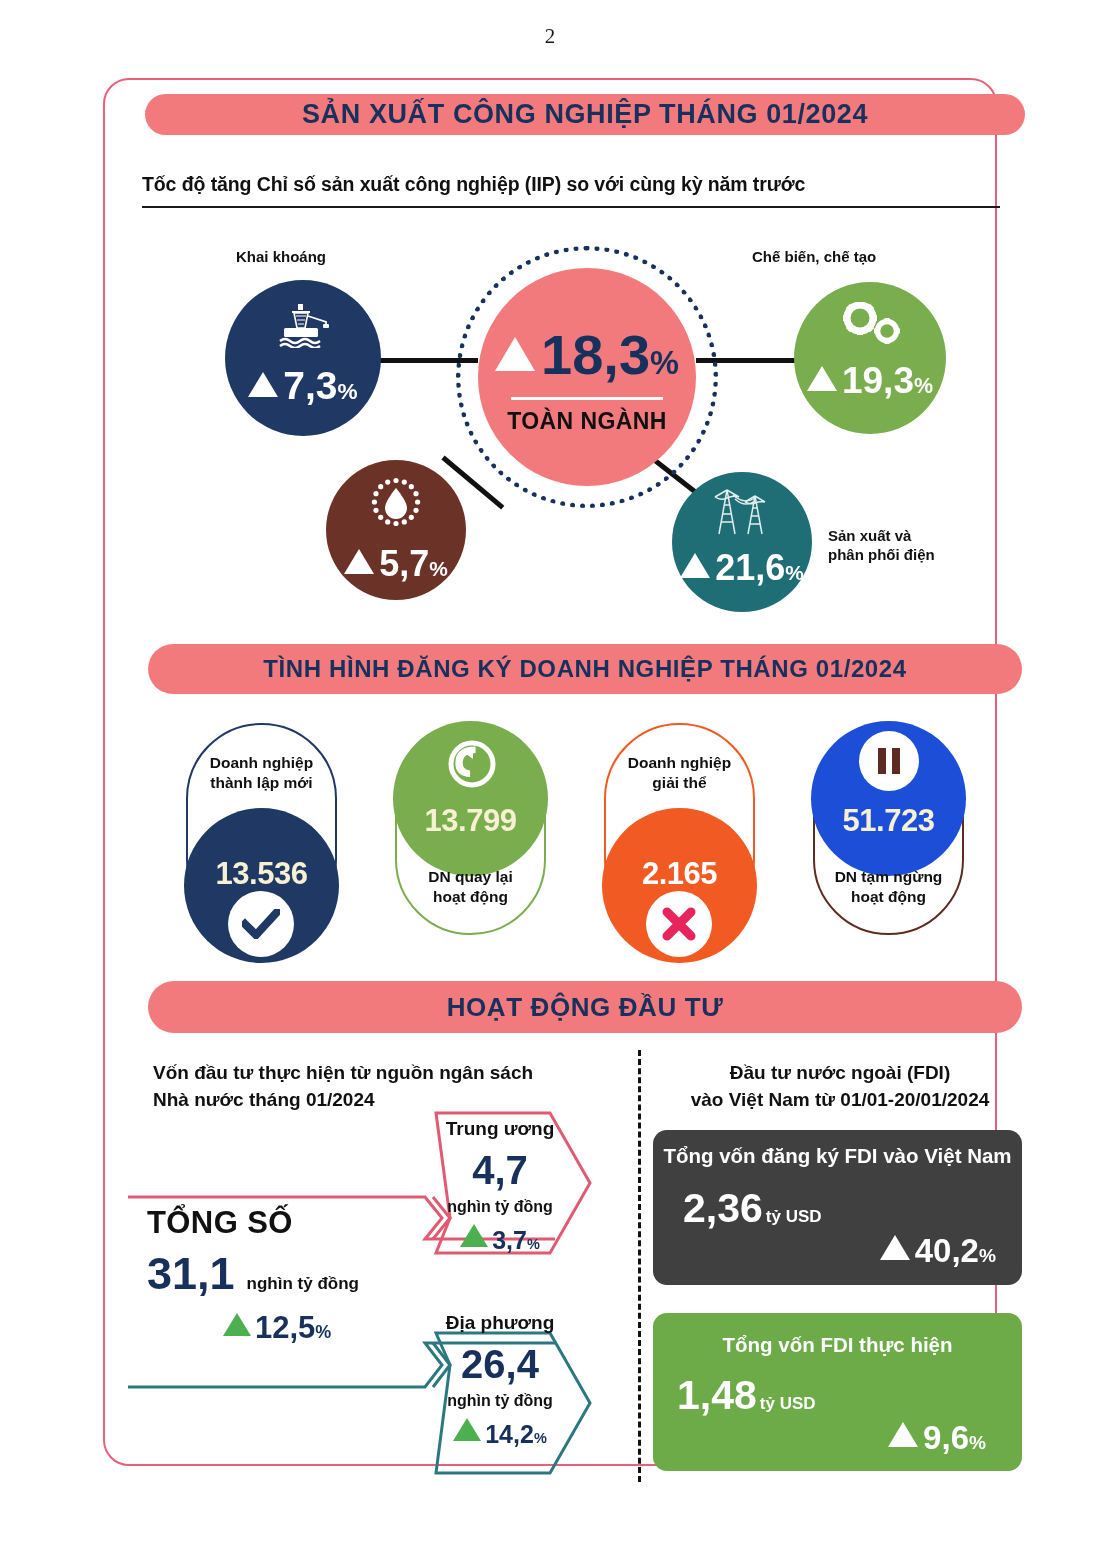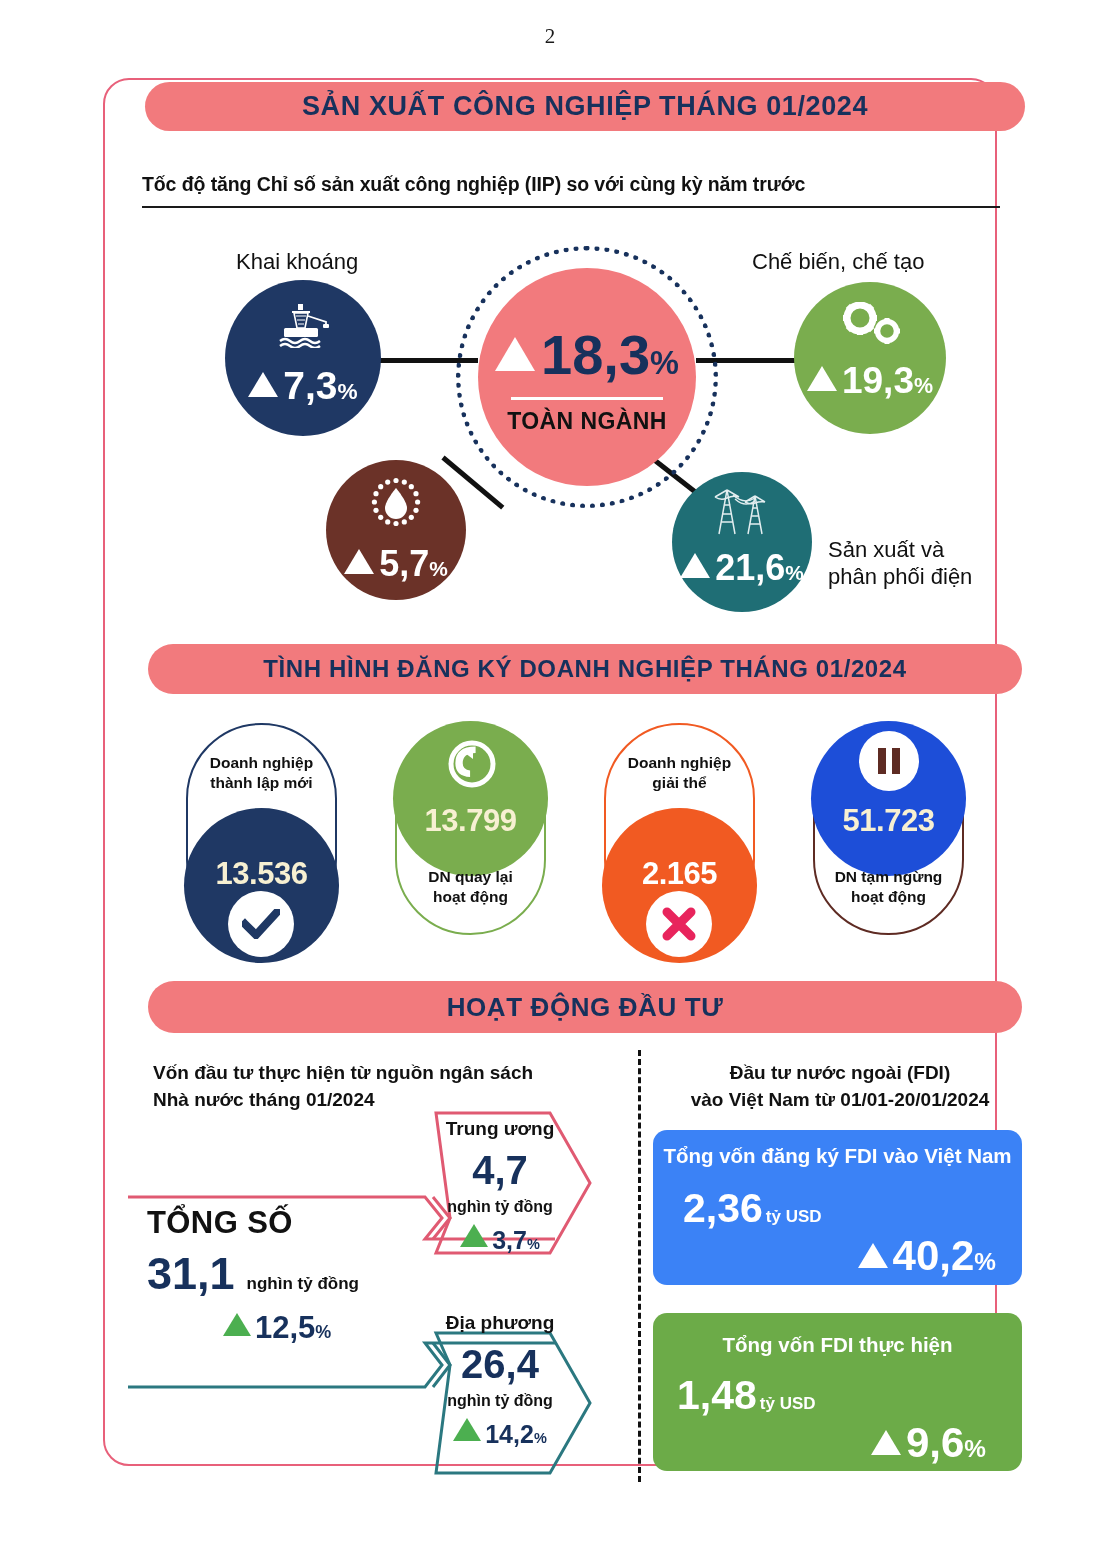--- a/index.html
+++ b/index.html
@@ -29,21 +29,21 @@
   
   .banner {
     position: absolute;
     background: #f27a7d;
     border-radius: 26px;
     display: flex; align-items: center; justify-content: center;
     color: #17315c;
     font-weight: bold;
     letter-spacing: .6px;
   }
-  #banner-iip  { left: 145px; top: 82px;  width: 880px; height: 49px; font-size: 27px; }
+  #banner-iip  { left: 145px; top: 94px;  width: 880px; height: 41px; font-size: 27px; }
   #banner-biz  { left: 148px; top: 644px; width: 874px; height: 50px; font-size: 24px; }
   #banner-inv  { left: 148px; top: 981px; width: 874px; height: 52px; font-size: 26px; }
 
   
   .iip-subtitle {
     position: absolute; left: 142px; top: 173px;
     font-size: 19.5px; font-weight: bold; color: #111;
     letter-spacing: -.1px;
   }
   .iip-rule {
@@ -67,21 +67,21 @@
     border-bottom: 25px solid #ffffff;
     margin-right: 5px; position: relative; top: -2px;
   }
   .tri-g {
     border-left: 14px solid transparent;
     border-right: 14px solid transparent;
     border-bottom: 23px solid #4caf50;
     margin-right: 4px; position: relative; top: -2px;
   }
 
-  .lbl { position: absolute; font-size: 22px; font-weight: normal; color: #111; line-height: 1.25; }
+  .lbl { position: absolute; font-size: 15px; font-weight: bold; color: #111; line-height: 1.25; }
   .lbl-sm { position: absolute; font-size: 15.5px; font-weight: bold; color: #111; line-height: 1.35; }
 
   .connector { position: absolute; background: #111; height: 5px; }
 
   
   #c-total {
     left: 478px; top: 268px; width: 218px; height: 218px;
     background: #f27a7d;
     justify-content: center;
   }
@@ -141,27 +141,27 @@
   .tong-box { position: absolute; left: 147px; top: 1205px; width: 300px; }
   .tong-name { font-size: 31px; font-weight: bold; color: #111; letter-spacing: .4px; }
   .tong-num { font-size: 45px; font-weight: bold; color: #17315c; line-height: 1; }
   .tong-unit { font-size: 17px; font-weight: bold; color: #111; }
   .tong-pct { font-size: 31px; font-weight: bold; color: #17315c; display:flex; align-items:baseline; }
 
   .fdi-card {
     position: absolute; left: 653px; width: 369px;
     border-radius: 14px; color: #fff;
   }
-  #fdi-1 { top: 1130px; height: 155px; background: #3b82f6; }
+  #fdi-1 { top: 1130px; height: 155px; background: #404040; }
   #fdi-2 { top: 1313px; height: 158px; background: #6cab48; }
   .fdi-head { position:absolute; width:100%; text-align:center; font-size:20.5px; font-weight:bold; top:14px; }
   .fdi-val  { position:absolute; display:flex; align-items:baseline; }
   .fdi-num  { font-size: 41px; font-weight: bold; line-height:1; }
   .fdi-unit { font-size: 17px; font-weight: bold; margin-left:3px; }
-  .fdi-pct  { position:absolute; display:flex; align-items:baseline; font-size:42px; font-weight:bold; }
+  .fdi-pct  { position:absolute; display:flex; align-items:baseline; font-size:33px; font-weight:bold; }
 
   .pc { font-size: .58em; font-weight: bold; }
 </style>
 </head>
 <body>
 
 <div class="page">
 
   <div class="page-number">2</div>
 

